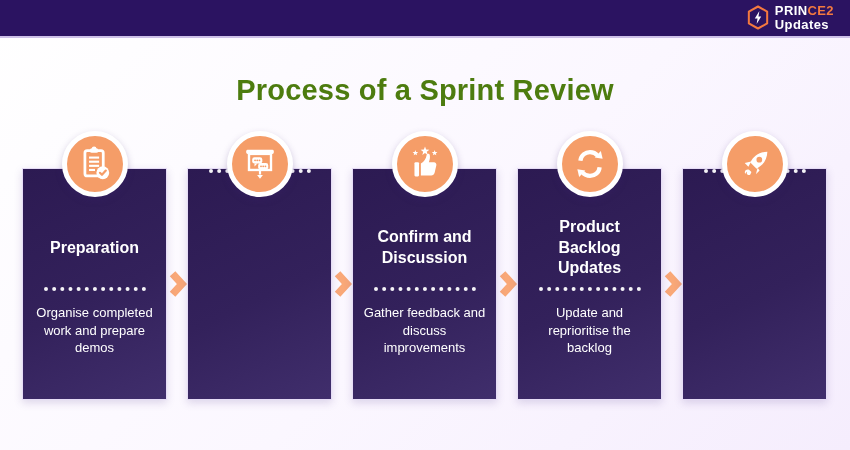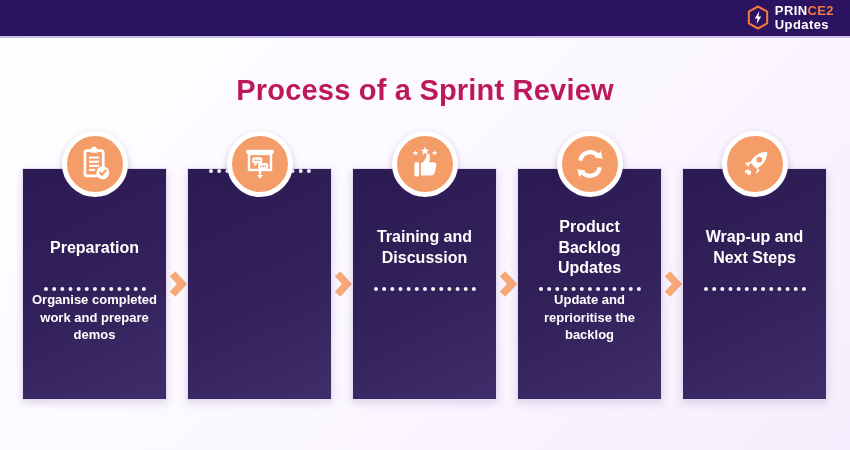--- a/index.html
+++ b/index.html
@@ -15,21 +15,21 @@
     border-bottom:2px solid #cdc0e8;
   }
   .logo { position:absolute; right:16px; top:4px; display:flex; align-items:center; gap:6px; }
   .logo-icon { width:22px; height:25px; }
   .logo-text { line-height:1.05; font-weight:bold; font-size:13px; letter-spacing:.4px; }
   .logo-line1 { color:#ffffff; }
   .logo-line1 .accent { color:#f4793f; }
   .logo-line2 { color:#ffffff; }
   .page-title {
     position:absolute; top:74px; left:0; width:100%;
-    text-align:center; font-size:29px; font-weight:800; color:#be185d;
+    text-align:center; font-size:29px; font-weight:800; color:#4d7c0f;
     letter-spacing:.2px;
   }
   .cards-row {
     position:absolute; top:168px; left:22px; right:22px; height:232px;
     display:flex; align-items:stretch;
   }
   .step {
     position:relative; width:145px; height:232px;
     background:linear-gradient(155deg,#2c1a52 0%,#33215b 55%,#402e6c 100%);
     border:1px solid #e6dcf6;
@@ -48,22 +48,22 @@
   .step-title {
     margin-top:40px; height:78px; width:100%;
     display:flex; align-items:center; justify-content:center;
     padding:0 9px; font-size:16px; font-weight:bold; line-height:1.3;
   }
   .dots {
     width:102px; height:0;
     border-top:4px dotted rgba(255,255,255,.95);
   }
   .step-desc {
-    padding:0 8px;
-    font-size:13px; line-height:1.35; font-weight:700; color:#ffffff;
+    margin-top:13px; padding:0 8px;
+    font-size:13px; line-height:1.35; font-weight:400; color:#ffffff;
   }
   .arrow {
     width:20px; display:flex; align-items:center; justify-content:center;
     flex:0 0 20px;
   }
   .arrow svg { width:24px; height:30px; overflow:visible; }
 </style>
 </head>
 <body>
 
@@ -139,22 +139,23 @@
   <div class="step">
     <div class="icon-circle">
       <svg viewBox="0 0 48 48">
         <polygon points="24,5 25.23,8.3 28.76,8.45 26.0,10.65 26.94,14.05 24,12.1 21.06,14.05 22.0,10.65 19.24,8.45 22.77,8.3" fill="#fff"></polygon>
         <polygon points="13.5,8.8 14.29,10.91 16.54,11.01 14.78,12.42 15.38,14.59 13.5,13.35 11.62,14.59 12.22,12.42 10.46,11.01 12.71,10.91" fill="#fff"></polygon>
         <polygon points="34.5,8.8 35.29,10.91 37.54,11.01 35.78,12.42 36.38,14.59 34.5,13.35 32.62,14.59 33.22,12.42 31.46,11.01 33.71,10.91" fill="#fff"></polygon>
         <rect x="12.5" y="22" width="5" height="15.5" rx="1.2" fill="#fff"></rect>
         <path d="M19.5 37 V23.5 c3.5-1.8 5.6-5.2 6.3-9.3 .3-1.9 3-1.9 3.4 0 .5 2.4 .1 5.2-1 7.8 h5.6 c1.7 0 3 1.6 2.6 3.3 l-1.9 8.3 c-.4 1.7-1.9 2.9-3.6 2.9 H19.5 z" fill="#fff"></path>
       </svg>
     </div>
-    <div class="step-title">Training and Discussion</div>
+    <div class="step-title">Confirm and Discussion</div>
     <div class="dots"></div>
+    <div class="step-desc">Gather feedback and discuss improvements</div>
   </div>
 
   <div class="arrow">
     <svg viewBox="0 0 24 32">
       <path d="M7 5 L17 16 L7 27" stroke="#f9a878" stroke-width="8" fill="none" stroke-linecap="butt" stroke-linejoin="miter"></path>
     </svg>
   </div>
 
   <div class="step">
     <div class="icon-circle">
@@ -179,17 +180,16 @@
   <div class="step">
     <div class="icon-circle">
       <svg viewBox="0 0 48 48">
         <path d="M37.5 10.5 c-8.5 .3-15 4.6-18.6 11.8 l6.8 6.8 c7.2-3.6 11.5-10.1 11.8-18.6 z" fill="#fff"></path>
         <circle cx="28.7" cy="19.3" r="3.1" fill="#f59d68"></circle>
         <path d="M19.8 21.2 l-7 1.8 4 4 z" fill="#fff"></path>
         <path d="M26.8 28.2 l-1.8 7 4-4 z" fill="#fff"></path>
         <path d="M17.8 30.5 c-1.2-.8-3-.6-4 .4-1 1-1.2 2.8-.4 4 .4-1.1 1-2.1 1.9-2.5 -.4 1-.3 2.2 .4 3 .8 .7 2 .8 3 .4 .4-.9 1-1.9 1.4-3 z" fill="#fff"></path>
       </svg>
     </div>
-    <div class="step-title">Wrap-up and Next Steps</div>
     <div class="dots"></div>
   </div>
 
 </div>
 
 </body></html>

